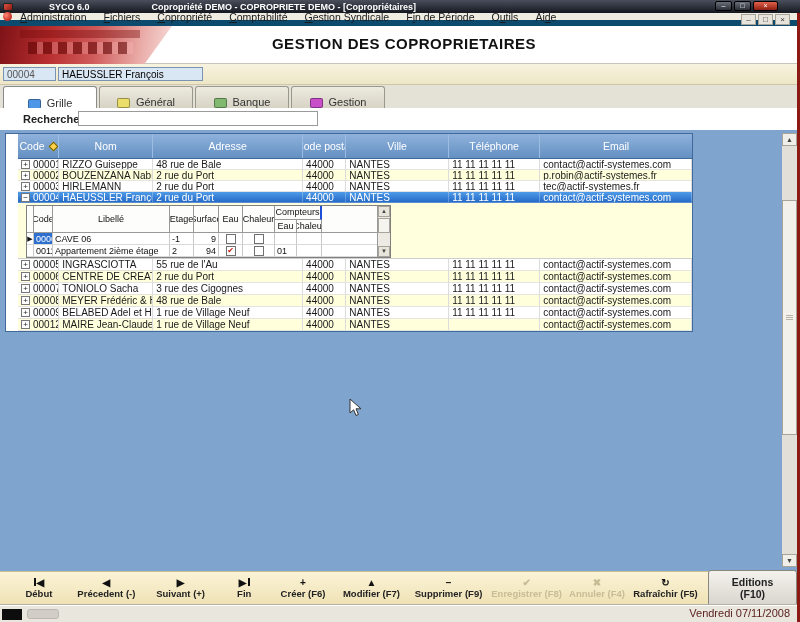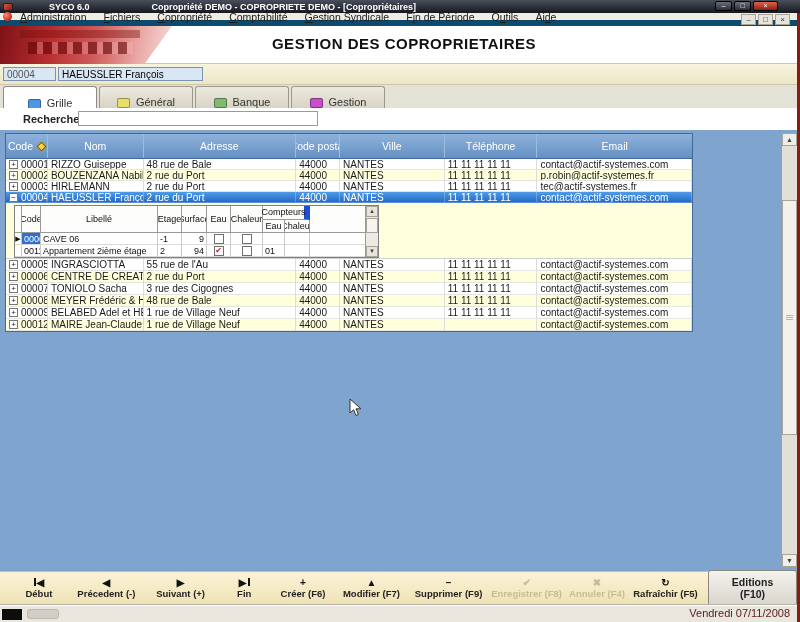--- a/index.html
+++ b/index.html
@@ -62,21 +62,21 @@
   .tab-ico{width:13px;height:10px;border-radius:2px;border:1px solid rgba(0,0,0,.35);display:inline-block;}
 
   
   .searchrow{position:absolute;left:0;top:108px;width:797px;height:22px;background:#fff;}
   .search-label{position:absolute;left:23px;top:5px;font-size:11px;font-weight:bold;color:#222;}
   .searchrow input{position:absolute;left:78px;top:3px;width:240px;height:15px;
     border:1px solid #9a9a9a;font-family:inherit;font-size:10px;padding:0 3px;}
 
   
   .main{position:absolute;left:0;top:130px;width:800px;height:441px;background:#7FA5CF;}
-  .table{position:absolute;left:5px;top:3px;width:688px;border:1px solid #41699C;background:#fff;}
+  .table{position:absolute;left:5px;top:3px;width:688px;border:1px solid #41699C;background:#fff;padding-left:12px;}
   .thead{display:flex;height:25px;background:linear-gradient(#8FB2DC,#6490C2);
     border-bottom:1px solid #41699C;}
   .hcell{color:#fff;font-size:10.5px;display:flex;align-items:center;justify-content:center;
     gap:5px;border-right:1px solid #9DBCE2;overflow:hidden;white-space:nowrap;}
   .sort-diamond{width:7px;height:7px;background:#FFD24A;border:1px solid #6b5c00;
     transform:rotate(45deg);display:inline-block;}
   .c-code{width:42px;}.c-nom{width:96px;}.c-adr{width:153px;}.c-cp{width:44px;}
   .c-ville{width:105px;text-align:right;}.c-tel{width:93px;}.c-email{width:155px;border-right:none;}
   .trow{display:flex;height:11px;background:#fff;cursor:default;}
   .trow.r2{height:12px;}
@@ -90,21 +90,21 @@
   .trow.sel .expand{color:#222;}
 
   
   .expansion{height:56px;background:#FFFFDE;position:relative;border-bottom:1px solid #CFCFCF;}
   .subtable{position:absolute;left:8px;top:2px;width:365px;height:53px;background:#fff;
     border:1px solid #808080;font-size:9px;color:#111;}
   .sub-head{display:flex;height:27px;}
   .sh{border-right:1px solid #999;border-bottom:1px solid #999;display:flex;align-items:center;
     justify-content:center;overflow:hidden;white-space:nowrap;background:#FDFDFB;}
   .sh-grp{width:47px;display:flex;flex-direction:column;}
-  .sh-top{height:14px;border-right:6px solid #1d4ed8;border-bottom:1px solid #999;display:flex;
+  .sh-top{height:14px;border-right:2px solid #1d4ed8;border-bottom:1px solid #999;display:flex;
     align-items:center;justify-content:center;background:#FDFDFB;}
   .sh-bot{display:flex;height:14px;}
   .s-gut{width:7px;}.s-code{width:19px;}.s-lib{width:117px;}.s-etage{width:24px;}
   .s-surf{width:25px;}.s-eau{width:24px;}.s-chal{width:32px;}.s-ceau{width:22px;}
   .s-cchal{width:25px;}.s-fill{flex:1;border-right:none;}
   .sub-row{display:flex;height:12px;}
   .sc{border-right:1px solid #C9C9C9;border-bottom:1px solid #DADAD6;padding:0 2px;display:flex;
     align-items:center;overflow:hidden;white-space:nowrap;}
   .sc.s-gut{padding:0;justify-content:center;font-size:7px;}
   .sc.num{justify-content:flex-end;}

